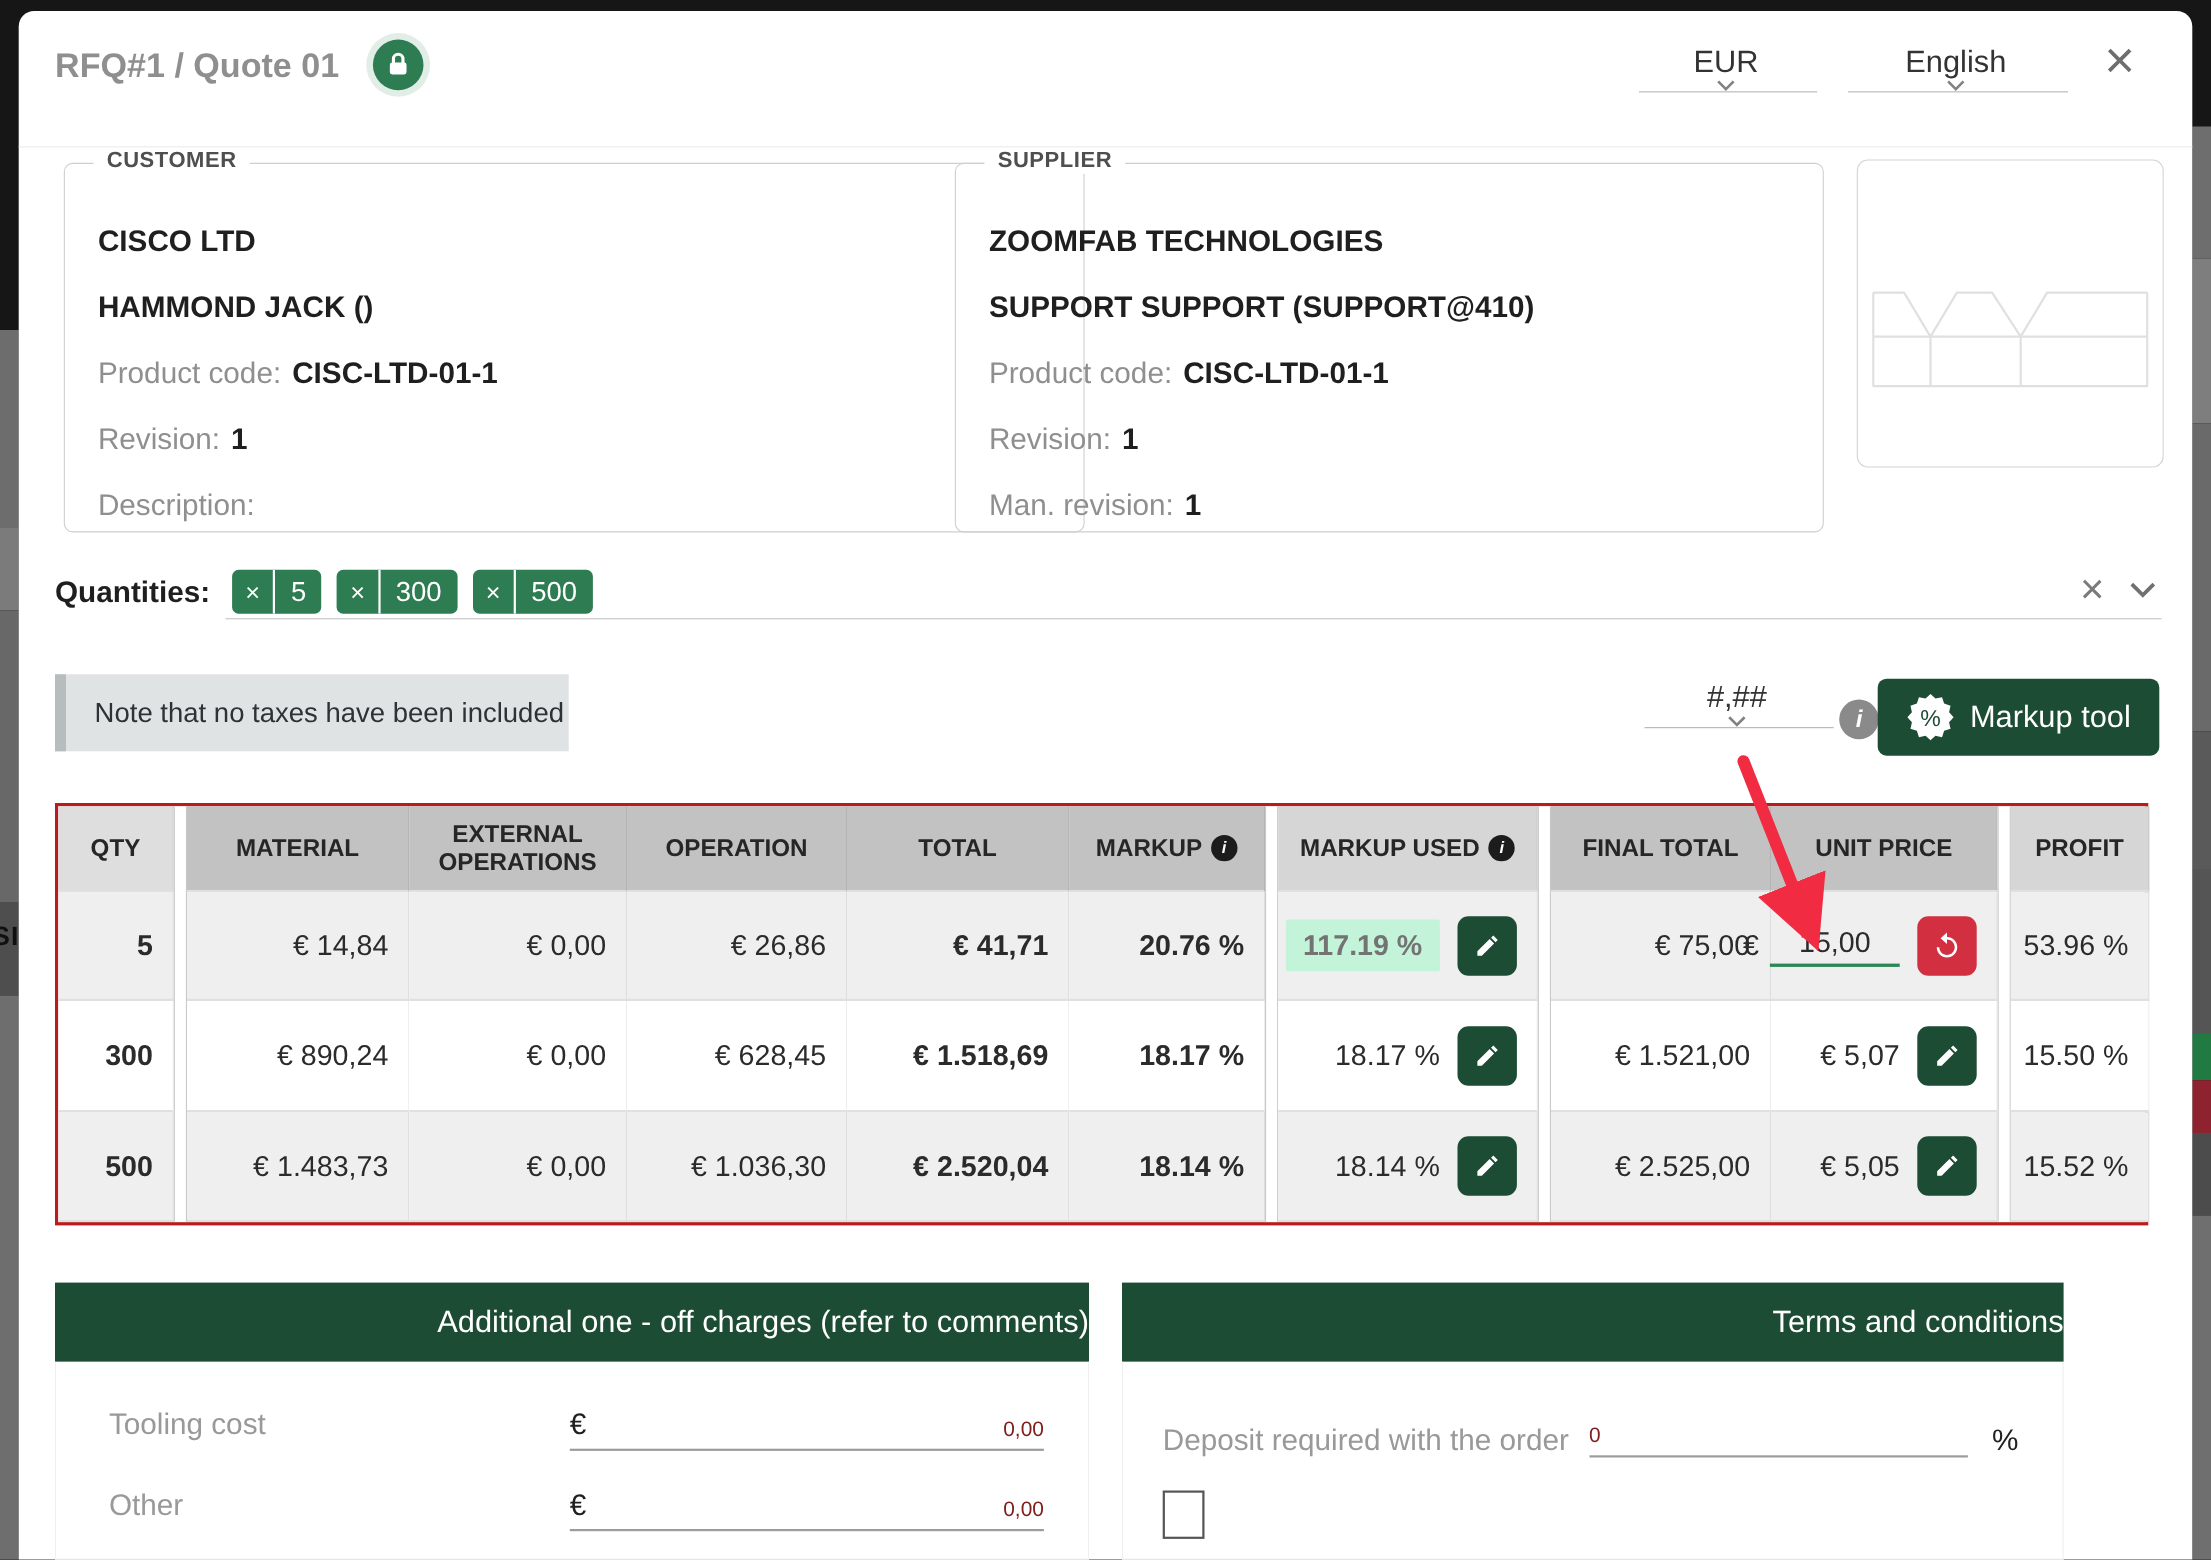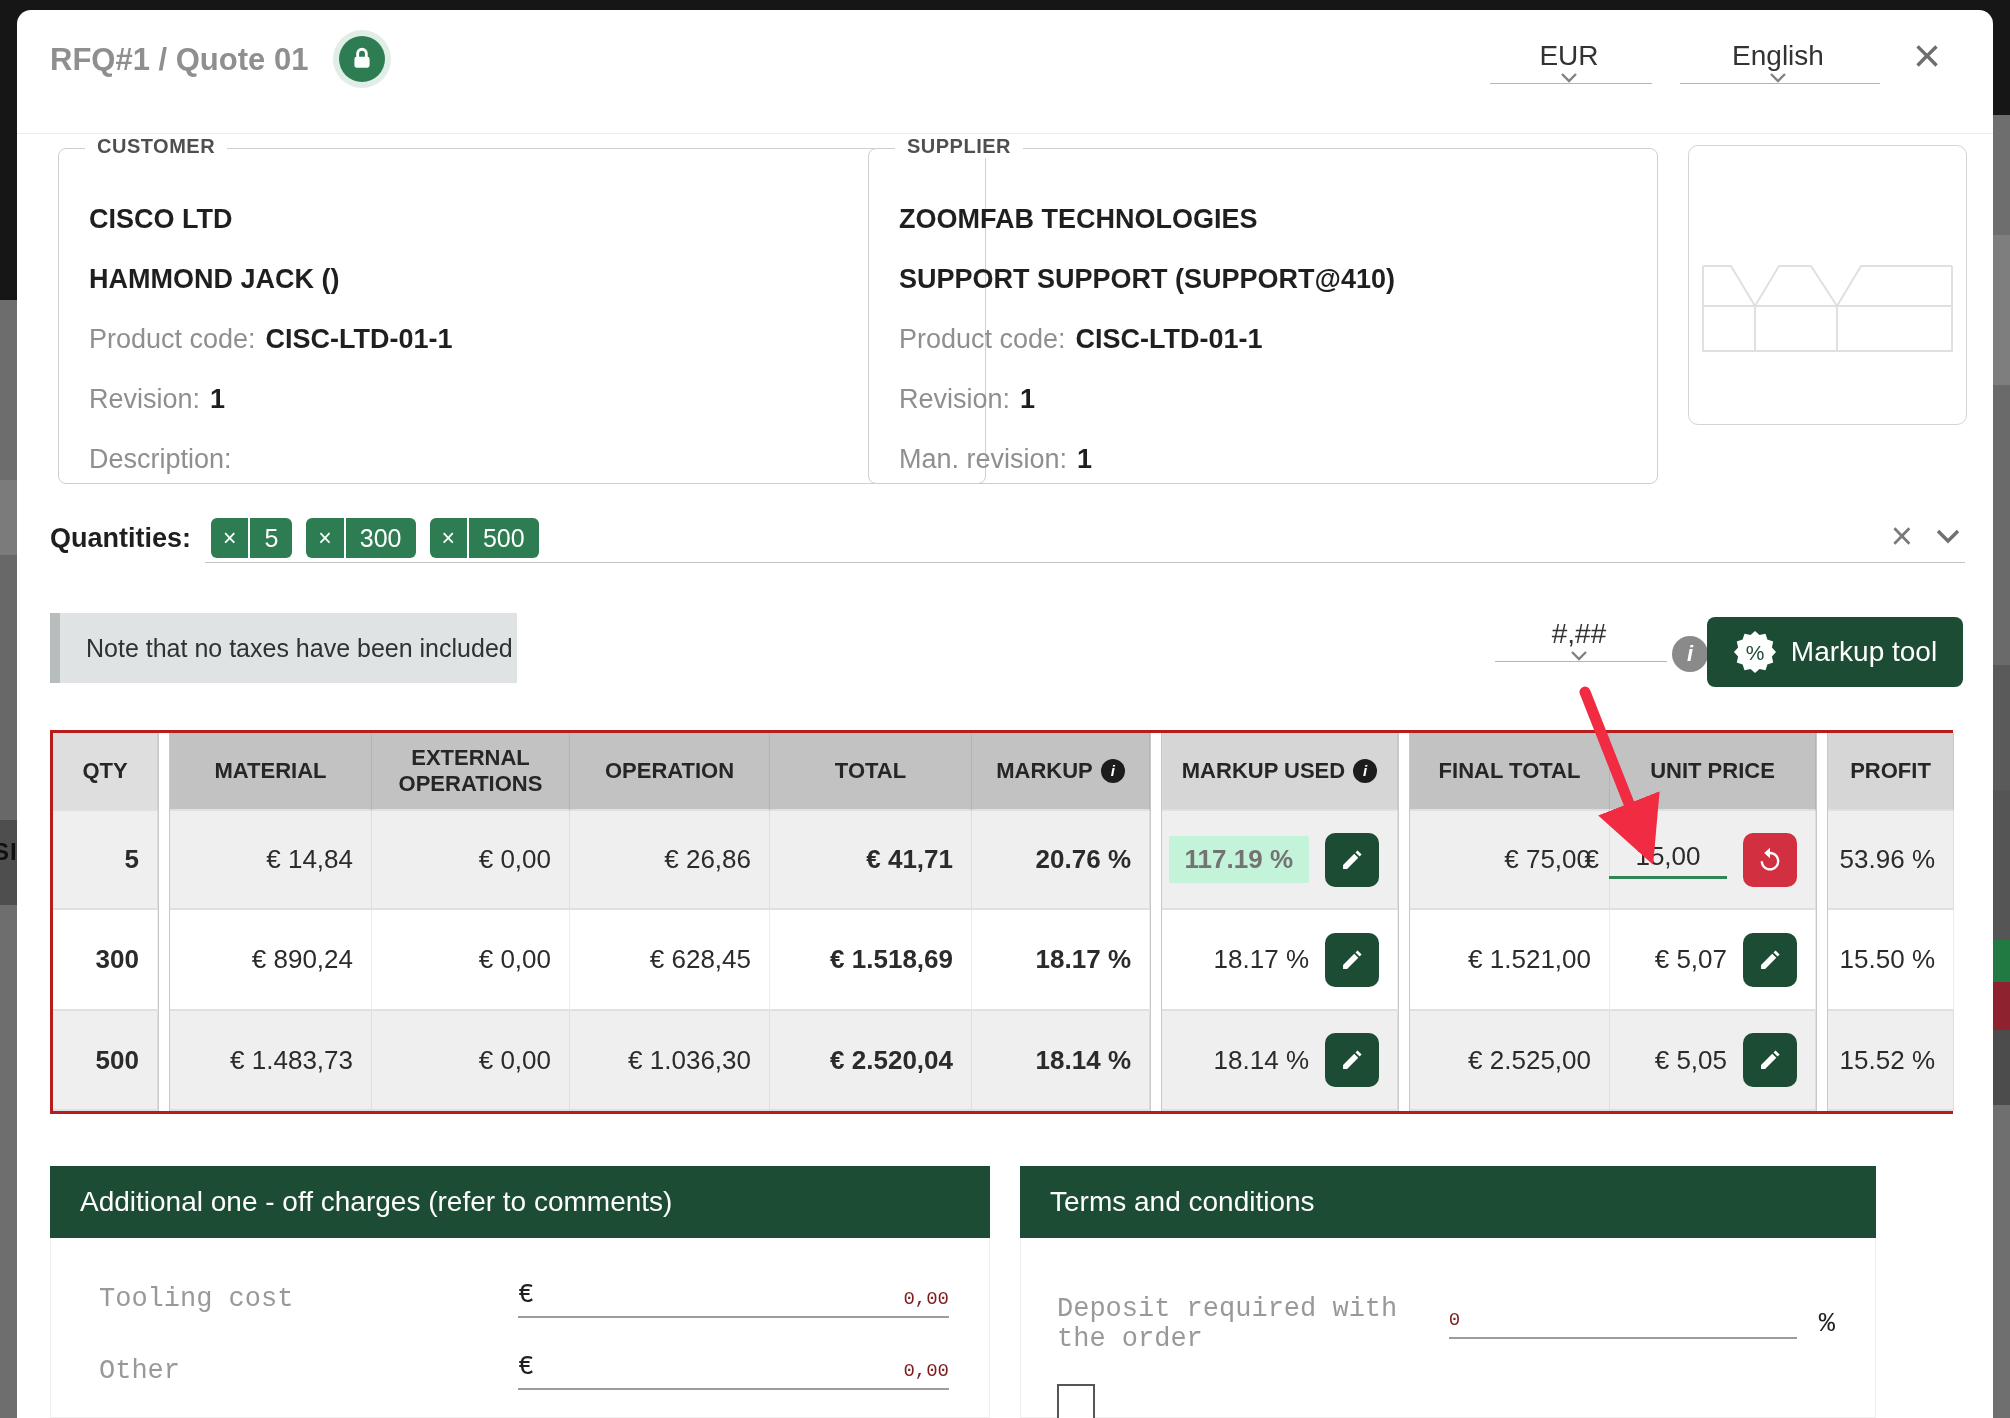--- a/index.html
+++ b/index.html
@@ -88,23 +88,23 @@
   .uprice { width:118px; border:none; outline:none; background:transparent; font-family:inherit;
     font-size:26px; color:#2b2b2b; text-align:center; border-bottom:3px solid #2e8555; padding-bottom:4px; }
   .eurosign { margin-right:10px; }
 
   
   .arrow { position:absolute; left:1538px; top:672px; pointer-events:none; z-index:5; }
 
   
   .panel { position:absolute; top:1156px; }
   .panel .phead { height:72px; background:#1d4c34; color:#fff; font-size:28px;
-    display:flex; align-items:center; padding-left:30px; }
+    display:flex; align-items:center; padding-left:30px;justify-content:flex-end; }
   .panel .pbody { background:#fff; border:1px solid #efefef; border-top:none; }
-  .frow { display:flex; align-items:center; font-size:27px;font-family:Liberation Mono, monospace; }
+  .frow { display:flex; font-size:27px; }
   .frow .flbl { color:#999; }
   .ugroup { display:flex; align-items:flex-end; border-bottom:2px solid #9c9c9c; padding-bottom:6px; }
   .ugroup input { border:none; outline:none; background:transparent; font-family:inherit;
     font-size:19px; color:#7f1d1d; }
   .checkbox { width:38px; height:44px; border:2px solid #555; background:#fff; cursor:pointer; }
 
   svg { display:block; }
 </style>
 </head>
 <body>

